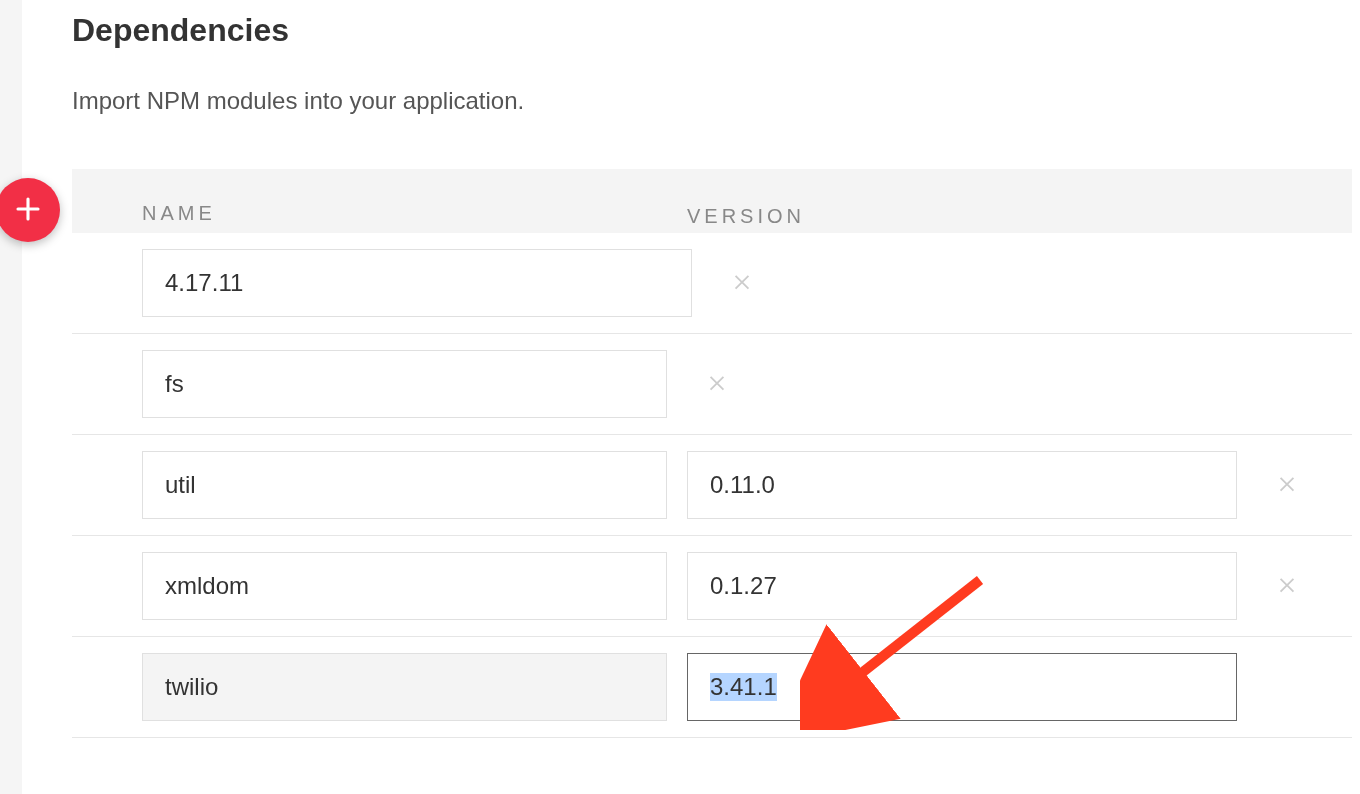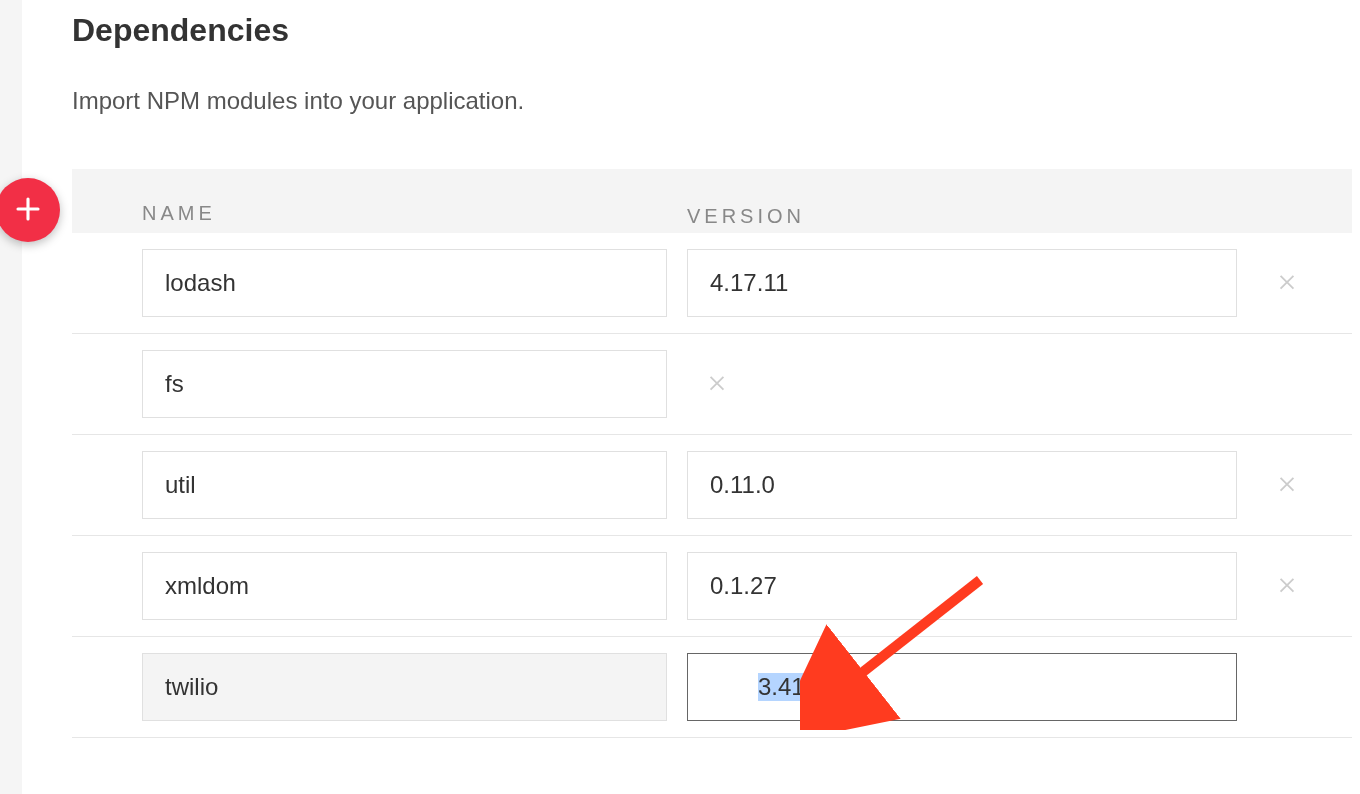--- a/index.html
+++ b/index.html
@@ -144,23 +144,20 @@
     </span>
   </button>
 
   <div class="table-wrap">
     <div class="thead">
       <div class="th th-name">NAME</div>
       <div class="th th-version">VERSION</div>
     </div>
     <div class="tbody" id="tbody">
         <div class="trow">
-          <div class="cell-name">
-            <div class="input-box">lodash</div>
-          </div>
           <div class="cell-version">
             <div class="input-box">4.17.11</div>
           </div>
           <div class="cell-delete">
             <button class="delete-btn">
               <span><svg viewBox="0 0 24 24" fill="#ccc">
                   <path d="M18.3 5.71L12 12.01l-6.3-6.3-1.41 1.41 6.3 6.3-6.3 6.29 1.41 1.42 6.3-6.3 6.3 6.3 1.41-1.42-6.3-6.29 6.3-6.3z"></path>
                 </svg></span>
             </button>
           </div>
@@ -206,21 +203,21 @@
                 </svg></span>
             </button>
           </div>
         </div>
         <div class="trow">
           <div class="cell-name">
             <div class="input-box readonly">twilio</div>
           </div>
           <div class="cell-version">
             <div class="input-box focused">
-              <span class="sel" style="background: rgb(181, 213, 255); margin-left: 48px;">3.41.1</span>
+              <span class="sel" style="background: rgb(181, 213, 255);">3.41.1</span>
             </div>
           </div>
           <div class="cell-delete"></div>
         </div>
       </div>
   </div>
 </div>
 
 <svg class="arrow" width="220" height="160">
   <defs>

